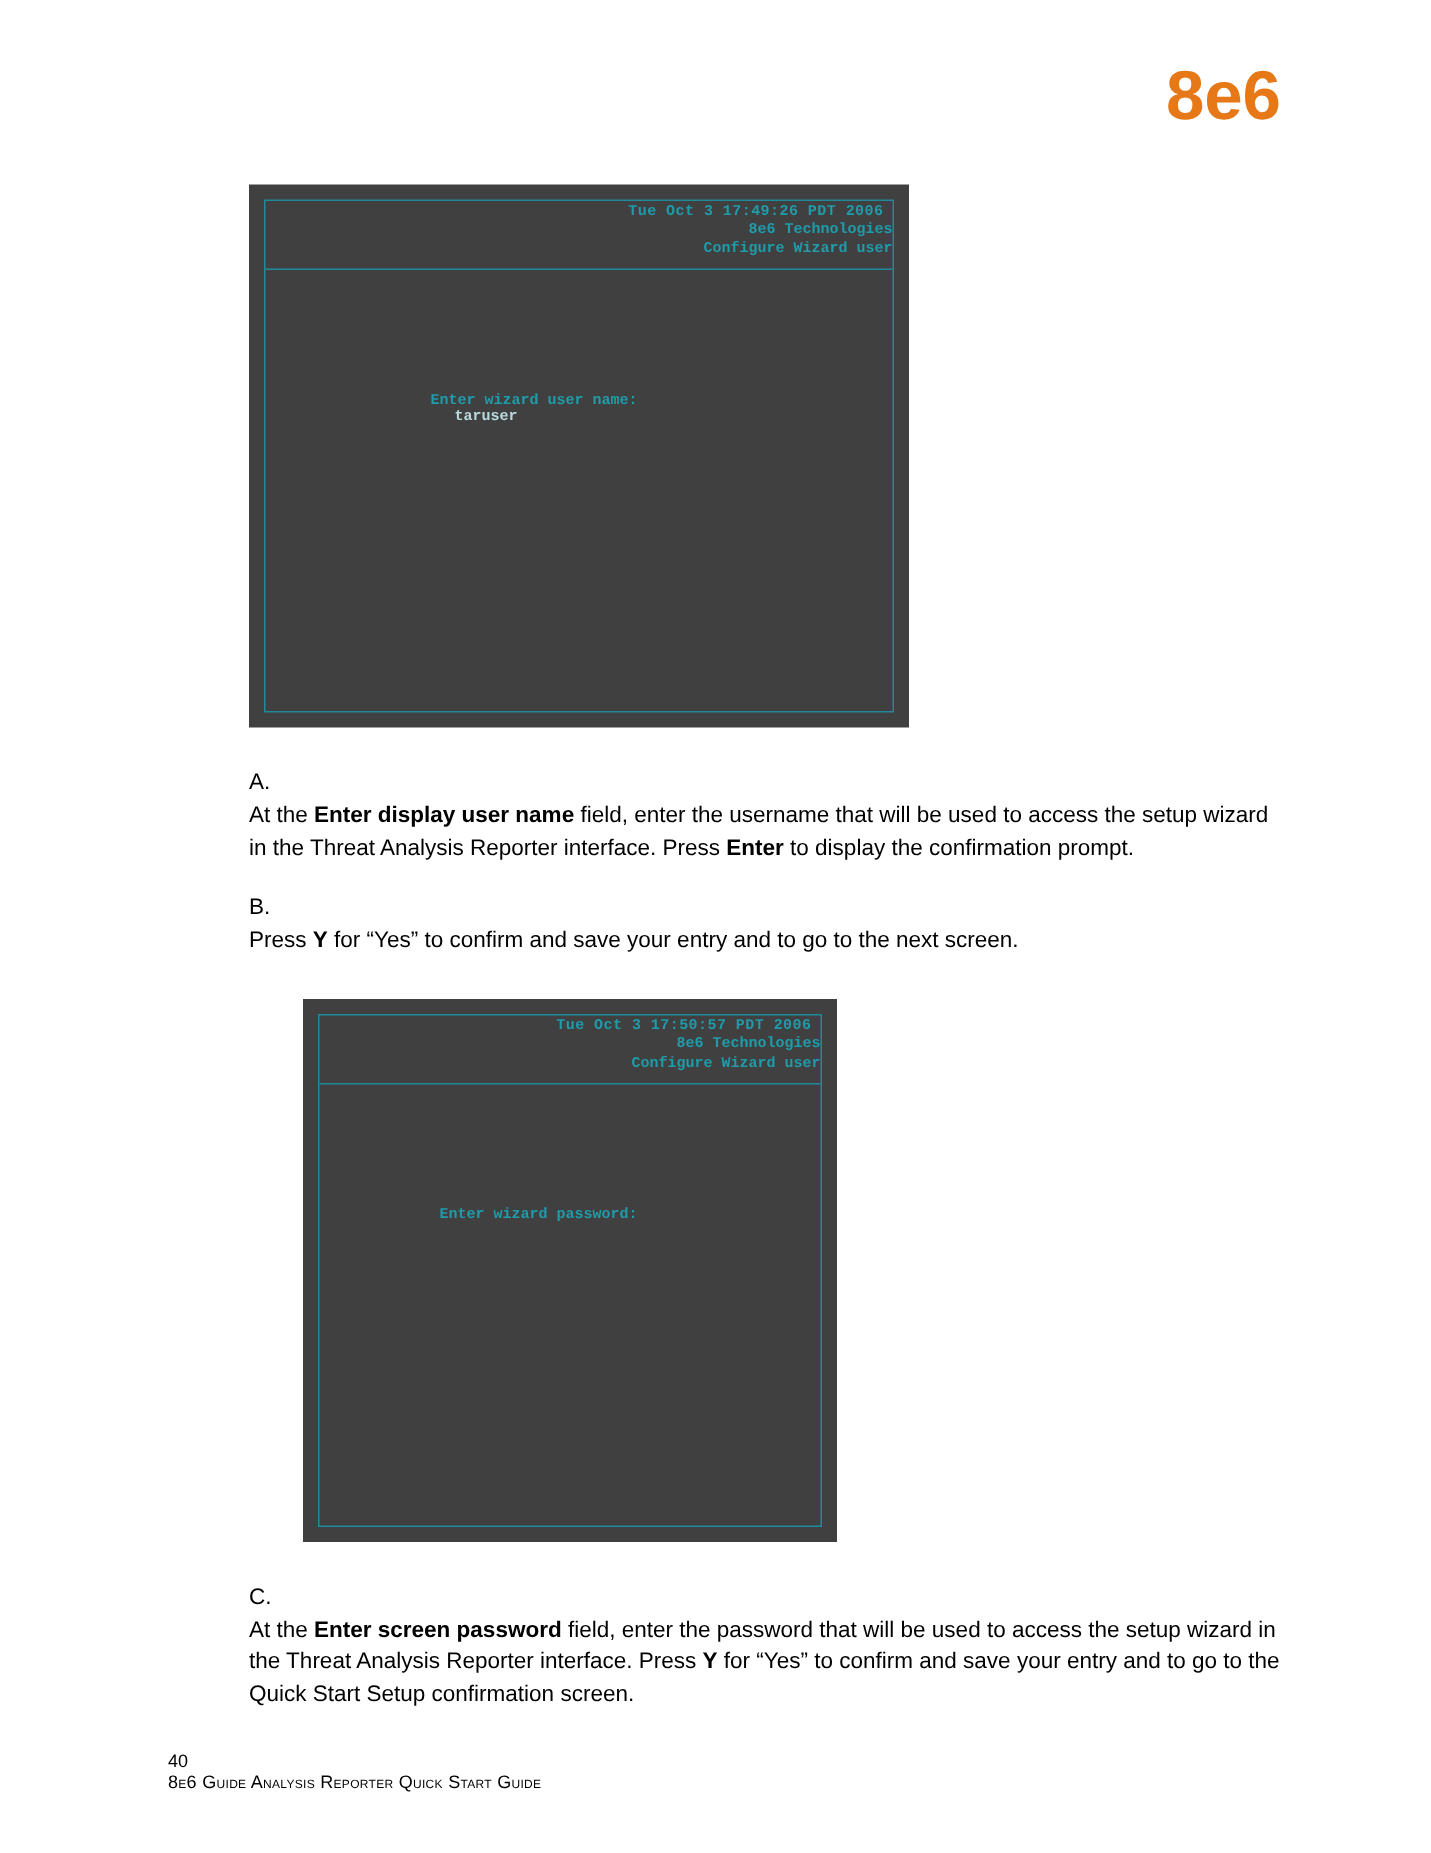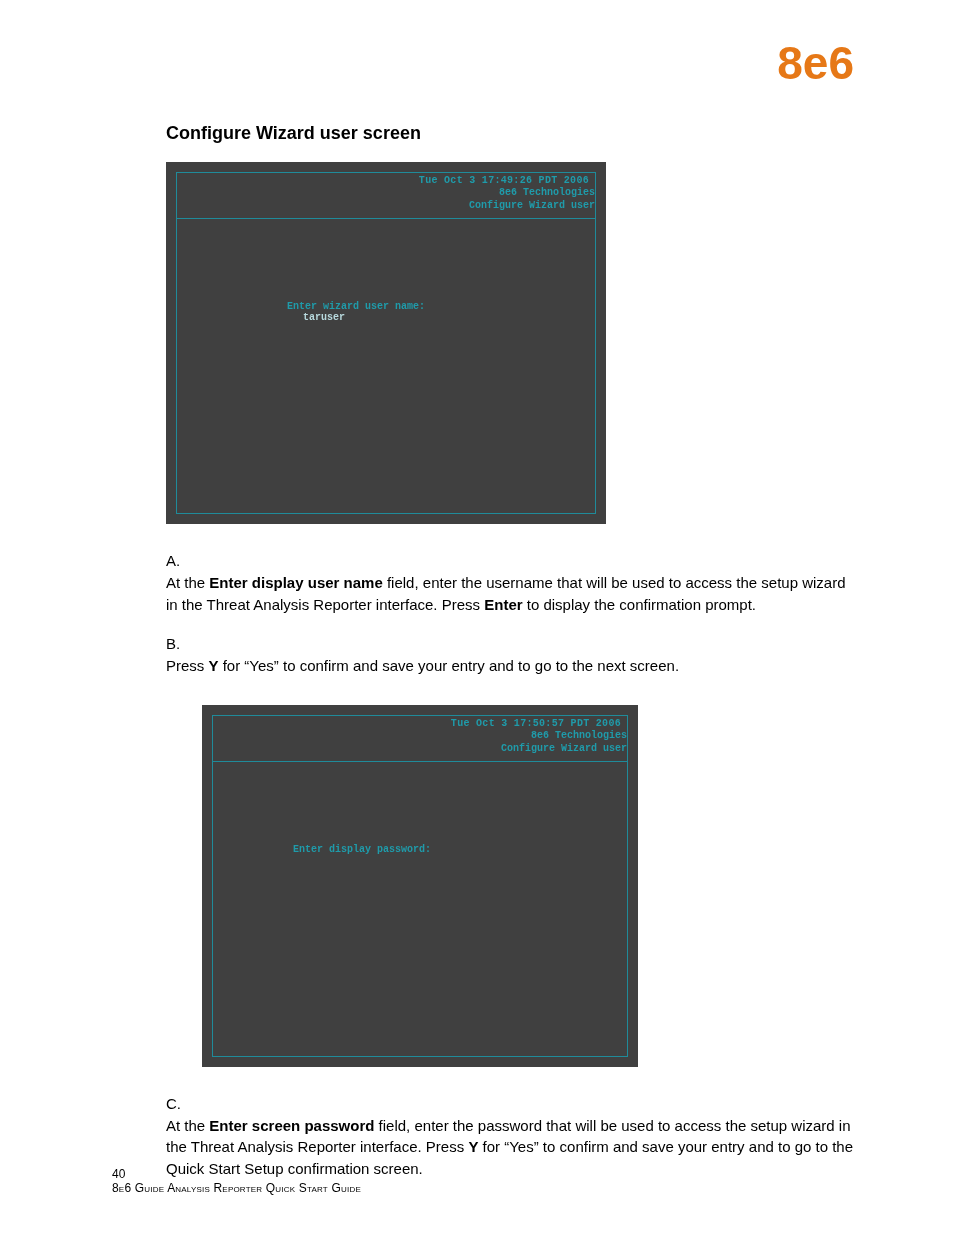--- a/index.html
+++ b/index.html
@@ -43,21 +43,21 @@
   .terminal {
     background: #404040;
     padding: 10px;
     margin-bottom: 26px;
   }
   .terminal-1 {
     width: 440px;
     height: 362px;
   }
   .terminal-2 {
-    width: 436px;
+    width: 356px;
     height: 362px;
     margin-left: 36px;
     margin-top: 28px;
   }
   .term-inner {
     border: 1px solid #1f8b9a;
     height: 100%;
     position: relative;
     font-family: "Courier New", monospace;
     color: #1f9baa;
@@ -128,21 +128,20 @@
 </style>
 </head>
 <body>
 
 <div class="logo-row">
   <div class="logo">8e6</div>
   <div class="logo-rule"></div>
 </div>
 
 <div class="content-area">
-  <div class="section-heading">Configure Wizard user screen</div>
 
   <div class="terminal terminal-1">
     <div class="term-inner">
       <div class="term-timestamp">Tue Oct  3 17:49:26 PDT 2006</div>
       <div class="term-title">
         <span>8e6 Technologies</span><br>
         <span>Configure Wizard user</span>
       </div>
       <div class="term-divider"></div>
       <div class="term-prompt-row">
@@ -165,21 +164,21 @@
 
   <div class="terminal terminal-2">
     <div class="term-inner">
       <div class="term-timestamp">Tue Oct  3 17:50:57 PDT 2006</div>
       <div class="term-title">
         <span>8e6 Technologies</span><br>
         <span>Configure Wizard user</span>
       </div>
       <div class="term-divider"></div>
       <div class="term-prompt-row" style="padding-left:80px;">
-        <span class="term-prompt-label">Enter display password:</span>
+        <span class="term-prompt-label">Enter wizard password:</span>
         <span class="term-prompt-value"></span>
       </div>
     </div>
   </div>
 
   <ol class="step-list" id="steps-c">
       <li class="step-item">
         <span class="step-letter">C.</span>
         <span class="step-body">At the <b>Enter screen password</b> field, enter the password that will be used to access the setup wizard in the Threat Analysis Reporter interface. Press <b>Y</b> for “Yes” to confirm and save your entry and to go to the Quick Start Setup confirmation screen.</span>
       </li>

